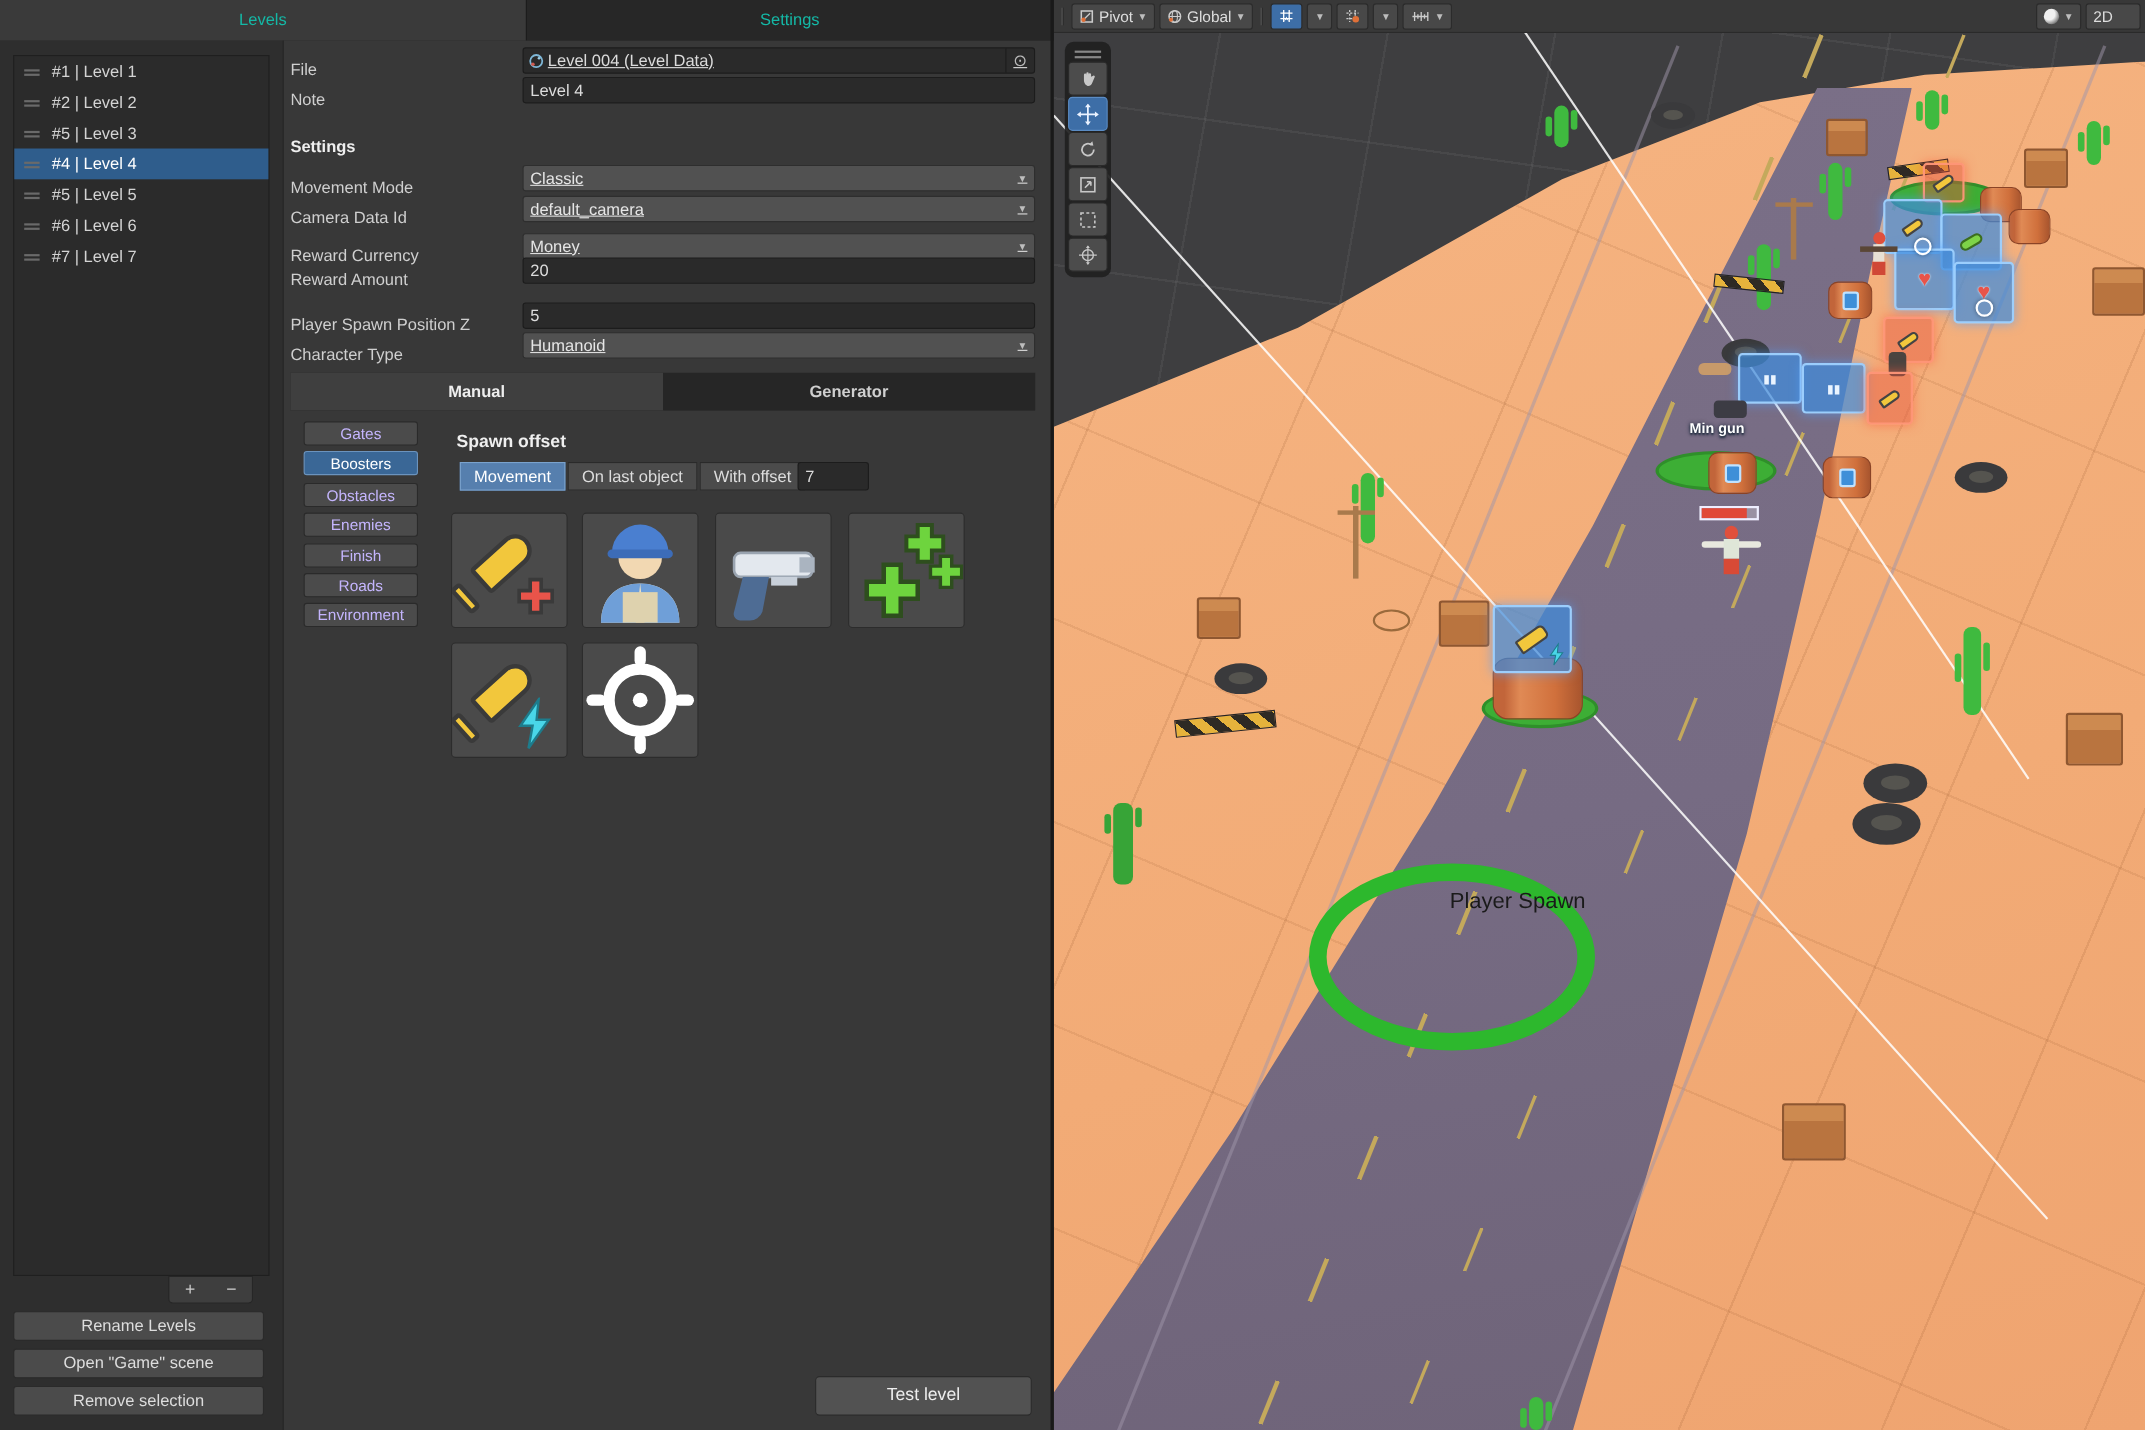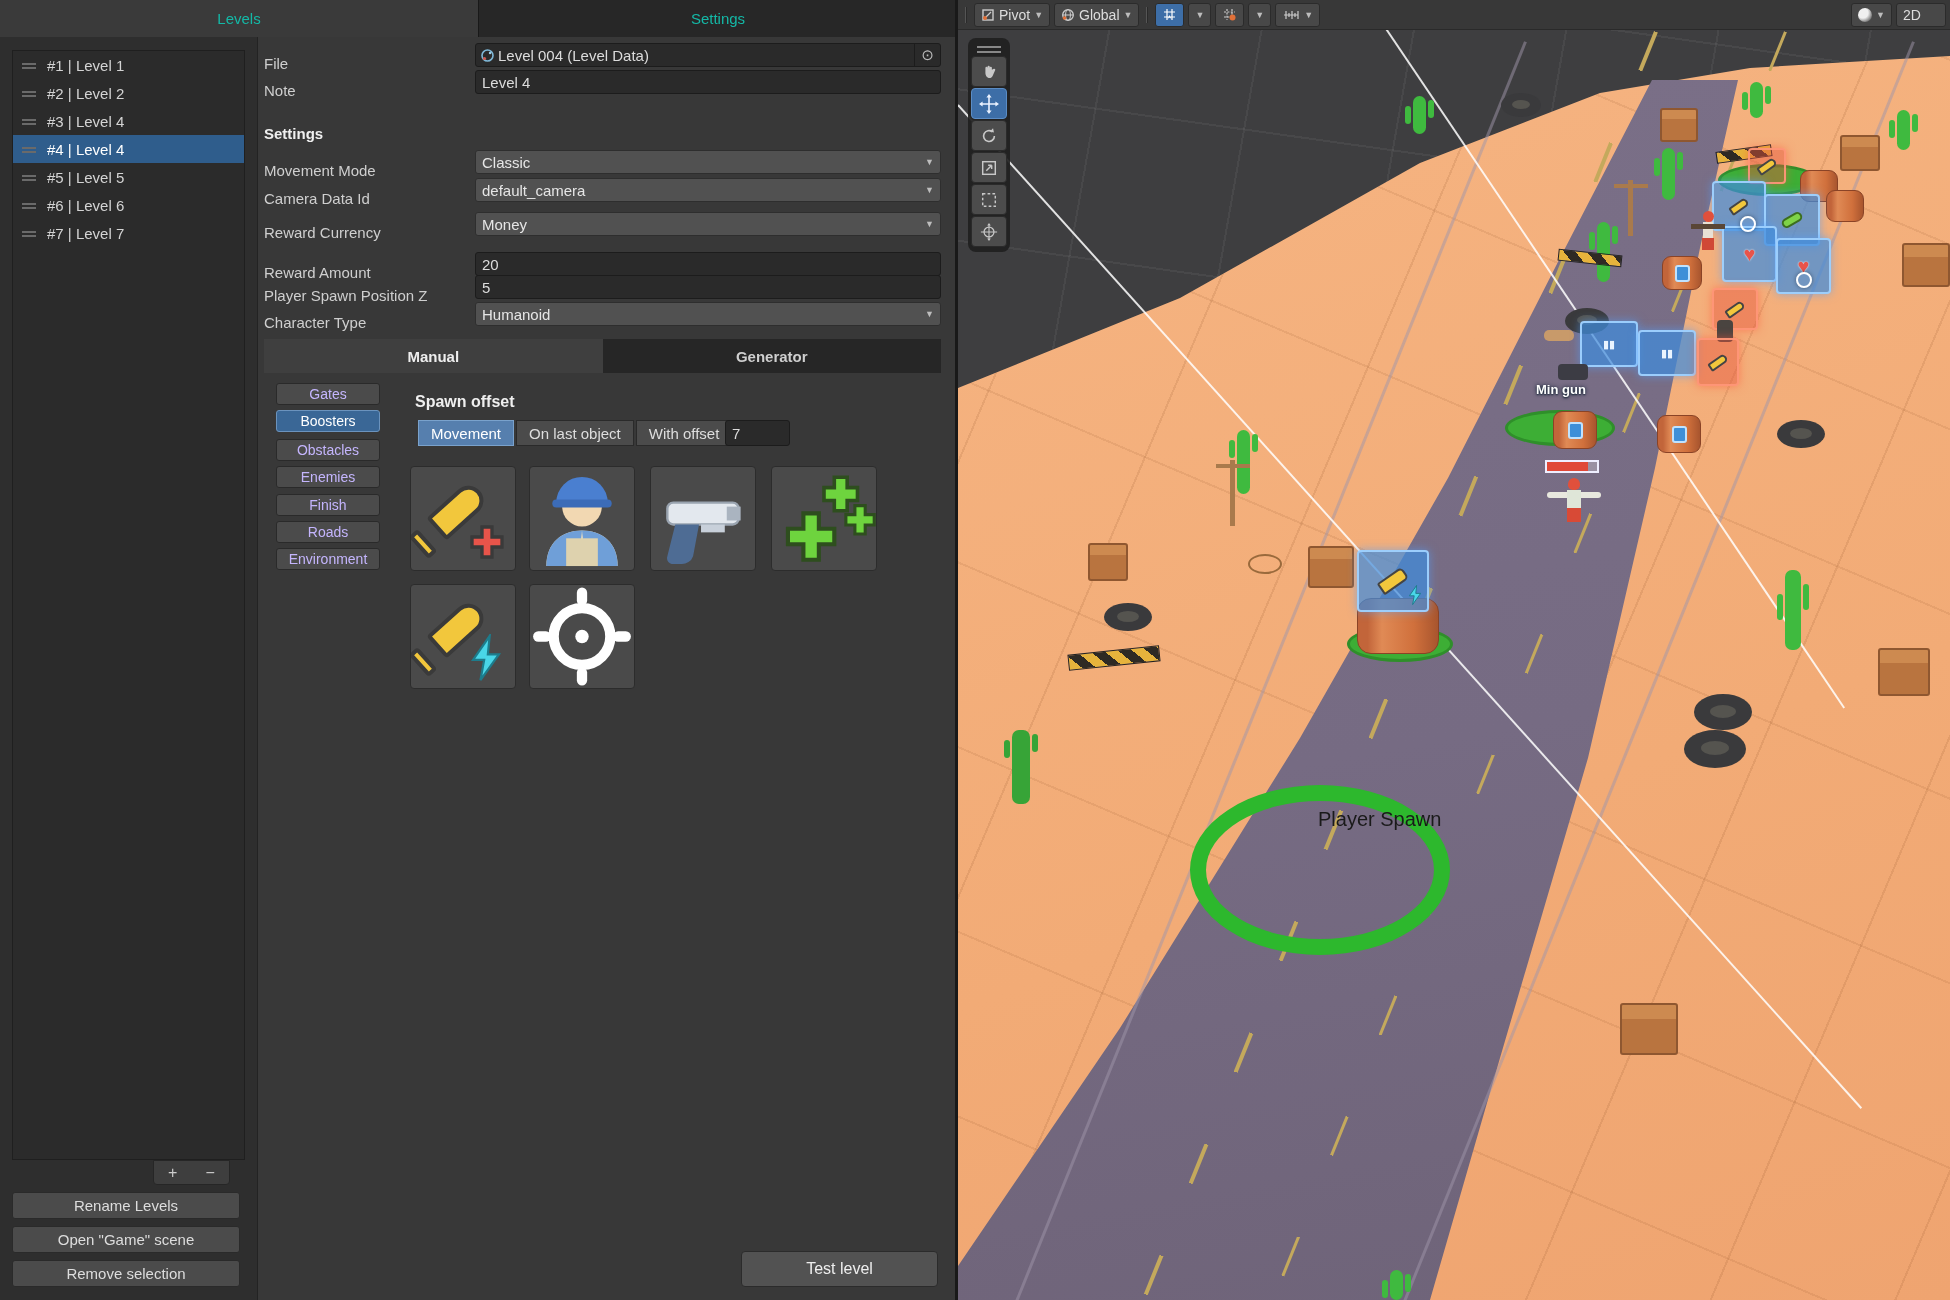--- a/index.html
+++ b/index.html
@@ -17,21 +17,21 @@
   .lrow.sel{background:#2f5d8c;color:#fff;}
   .grip{position:absolute;left:9px;top:12px;width:14px;height:2px;background:#6a6a6a;box-shadow:0 4px 0 #6a6a6a;}
   .listfoot{position:absolute;left:153px;top:1123px;width:77px;height:25px;background:#3e3e3e;border:1px solid #262626;border-radius:0 0 4px 4px;display:flex;}
   .lf-btn{flex:1;display:flex;align-items:center;justify-content:center;color:#ccc;font-size:16px;cursor:pointer;}
   .panel-btn{position:absolute;left:12px;width:228px;height:27px;background:#4b4b4b;border:1px solid #2a2a2a;border-radius:3px;color:#ddd;font-size:15px;display:flex;align-items:center;justify-content:center;cursor:pointer;}
 
   
   .props{position:absolute;left:258px;top:37px;right:0;bottom:0;background:#383838;}
   .prow{position:absolute;left:6px;right:17px;height:24px;display:flex;align-items:center;}
   .plabel{width:211px;font-size:15px;color:#cfcfcf;flex:none;}
-  .pfield{flex:1;height:40px;position:relative;}
+  .pfield{flex:1;height:40px;position:relative;text-decoration:underline;}
   .objfield{display:flex;align-items:center;height:24px;background:#2a2a2a;border:1px solid #1c1c1c;border-radius:3px;font-size:15px;color:#dcdcdc;padding-left:4px;}
   .objfield .txt{flex:1;}
   .picker{width:26px;height:22px;border-left:1px solid #1c1c1c;display:flex;align-items:center;justify-content:center;color:#bbb;font-size:15px;cursor:pointer;}
   .tin{width:100%;height:24px;background:#2a2a2a;border:1px solid #1c1c1c;border-radius:3px;color:#dcdcdc;font-size:15px;padding:0 6px;outline:none;}
   .drop{display:flex;align-items:center;height:24px;background:#515151;border:1px solid #2e2e2e;border-radius:3px;font-size:15px;color:#e6e6e6;padding:0 6px;cursor:pointer;}
   .drop span:first-child{flex:1;}
   .caret{font-size:9px;color:#bdbdbd;}
   .phead{position:absolute;left:6px;font-size:15px;font-weight:bold;color:#efefef;}
   .subtabs{position:absolute;left:6px;right:17px;top:302px;height:34px;background:#202020;display:flex;}
   .subtab{flex:1;display:flex;align-items:center;justify-content:center;font-size:15px;font-weight:bold;color:#cfcfcf;background:#262626;cursor:pointer;}
@@ -122,21 +122,21 @@
         <div class="lrow">
             <span class="grip"></span>
             <span>#1 | Level 1</span>
           </div>
         <div class="lrow">
             <span class="grip"></span>
             <span>#2 | Level 2</span>
           </div>
         <div class="lrow">
             <span class="grip"></span>
-            <span>#3 | Level 4</span>
+            <span>#5 | Level 3</span>
           </div>
         <div class="lrow sel">
             <span class="grip"></span>
             <span>#4 | Level 4</span>
           </div>
         <div class="lrow">
             <span class="grip"></span>
             <span>#5 | Level 5</span>
           </div>
         <div class="lrow">
@@ -199,21 +199,21 @@
       </div>
       <div class="prow" style="top:183px;">
         <span class="plabel">Reward Currency</span>
         <div class="pfield">
             <div class="drop">
               <span>Money</span>
               <span class="caret">▼</span>
             </div>
           </div>
       </div>
-      <div class="prow" style="top:223px;">
+      <div class="prow" style="top:205px;">
         <span class="plabel">Reward Amount</span>
         <div class="pfield"><input class="tin" readonly="" value="20" style=""></div>
       </div>
       <div class="prow" style="top:246px;">
         <span class="plabel">Player Spawn Position Z</span>
         <div class="pfield"><input class="tin" readonly="" value="5" style=""></div>
       </div>
       <div class="prow" style="top:273px;">
         <span class="plabel">Character Type</span>
         <div class="pfield">

